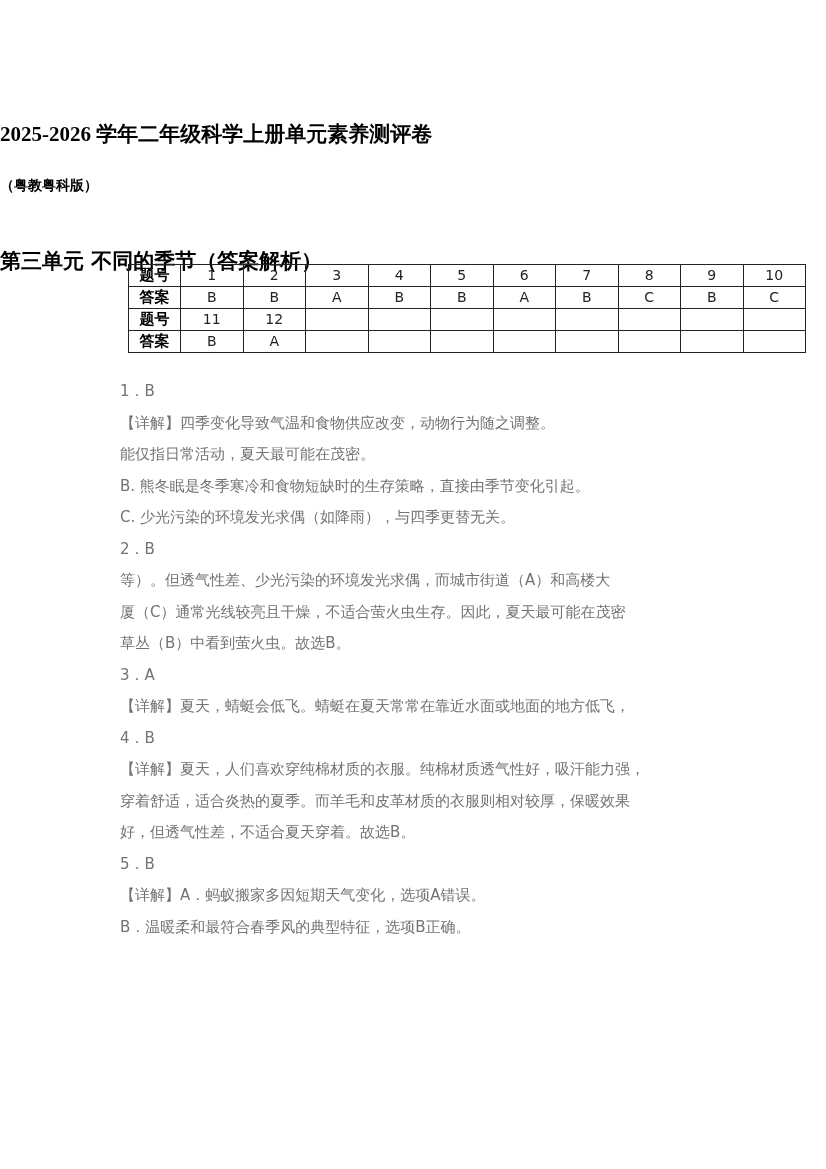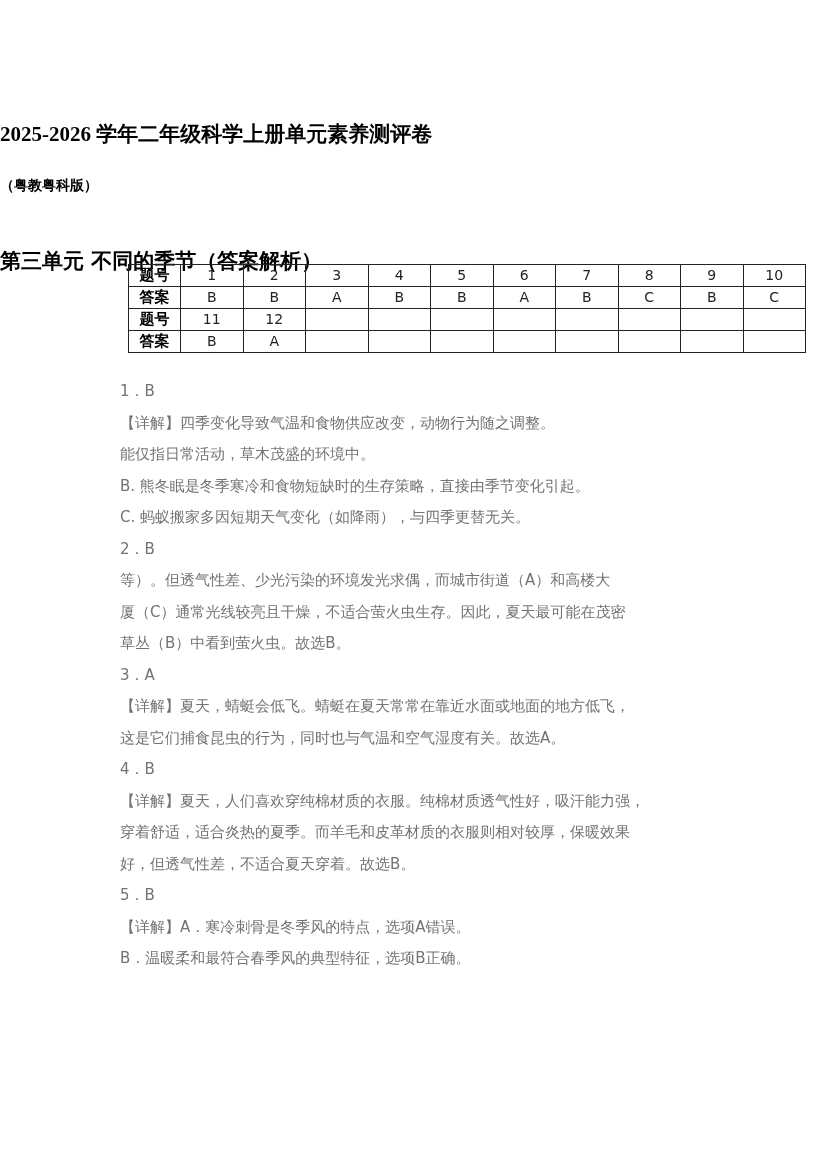--- a/index.html
+++ b/index.html
@@ -82,30 +82,29 @@
         <td></td>
         <td></td>
         <td></td>
       </tr>
     </tbody>
 </table>
 
 <div class="body" id="expl">
     <p class="num">1．B</p>
     <p>【详解】四季变化导致气温和食物供应改变，动物行为随之调整。</p>
-    <p>能仅指日常活动，草木茂盛的环境中。</p>
+    <p>能仅指日常活动，夏天最可能在茂密。</p>
     <p>B. 熊冬眠是冬季寒冷和食物短缺时的生存策略，直接由季节变化引起。</p>
-    <p>C. 蚂蚁搬家多因短期天气变化（如降雨），与四季更替无关。</p>
+    <p>C. 少光污染的环境发光求偶（如降雨），与四季更替无关。</p>
     <p class="num">2．B</p>
     <p>等）。但透气性差、少光污染的环境发光求偶，而城市街道（A）和高楼大</p>
     <p>厦（C）通常光线较亮且干燥，不适合萤火虫生存。因此，夏天最可能在茂密</p>
     <p>草丛（B）中看到萤火虫。故选B。</p>
     <p class="num">3．A</p>
     <p>【详解】夏天，蜻蜓会低飞。蜻蜓在夏天常常在靠近水面或地面的地方低飞，</p>
-    <p>这是它们捕食昆虫的行为，同时也与气温和空气湿度有关。故选A。</p>
     <p class="num">4．B</p>
     <p>【详解】夏天，人们喜欢穿纯棉材质的衣服。纯棉材质透气性好，吸汗能力强，</p>
     <p>穿着舒适，适合炎热的夏季。而羊毛和皮革材质的衣服则相对较厚，保暖效果</p>
     <p>好，但透气性差，不适合夏天穿着。故选B。</p>
     <p class="num">5．B</p>
-    <p>【详解】A．寒冷刺骨是冬季风的特点，选项A错误。</p>
+    <p>【详解】A．蚂蚁搬家多因短期天气变化，选项A错误。</p>
     <p>B．温暖柔和最符合春季风的典型特征，选项B正确。</p>
   </div>
 
 </body></html>

